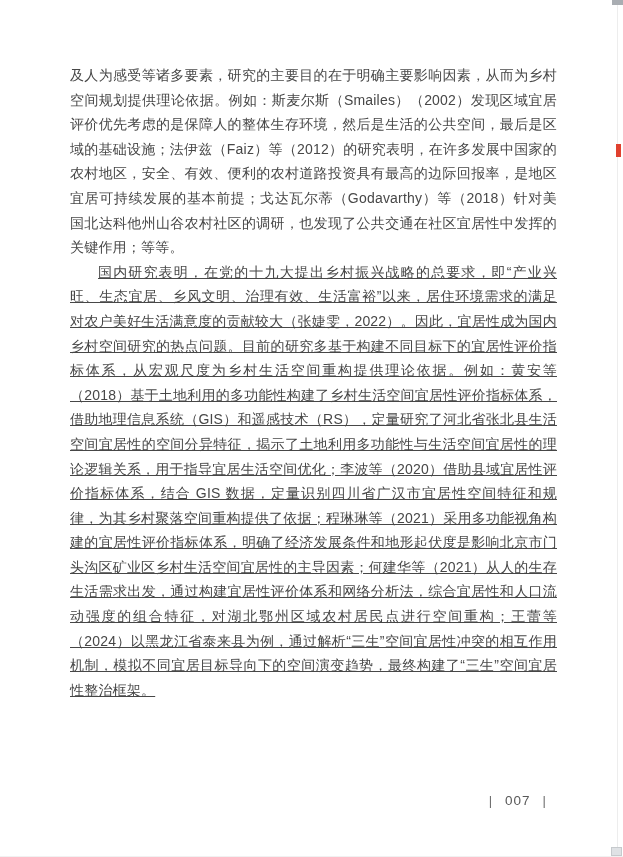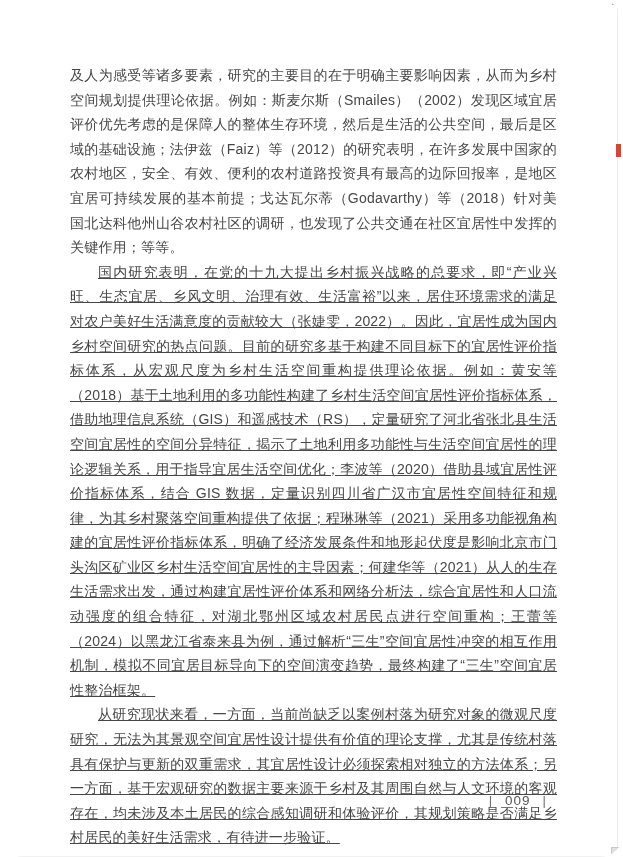--- a/index.html
+++ b/index.html
@@ -3,21 +3,20 @@
 <meta charset="utf-8">
 <style>
   html, body { margin: 0; padding: 0; background: #ffffff; }
   .page {
     position: relative;
     width: 623px;
     height: 857px;
     background: #ffffff;
     overflow: hidden;
     font-family: "Liberation Sans", "DejaVu Sans", sans-serif;
-    border-radius: 23px;
   }
   .text-col {
     position: absolute;
     left: 70px;
     top: 63px;
     width: 487px;
     color: #474747;
     font-size: 14px;
     line-height: 24.6px;
     text-align: justify;
@@ -71,27 +70,26 @@
   }
 </style>
 </head>
 <body>
 
 <div class="page">
 
   <div class="text-col">
     <p>及人为感受等诸多要素，研究的主要目的在于明确主要影响因素，从而为乡村空间规划提供理论依据。例如：斯麦尔斯（Smailes）（2002）发现区域宜居评价优先考虑的是保障人的整体生存环境，然后是生活的公共空间，最后是区域的基础设施；法伊兹（Faiz）等（2012）的研究表明，在许多发展中国家的农村地区，安全、有效、便利的农村道路投资具有最高的边际回报率，是地区宜居可持续发展的基本前提；戈达瓦尔蒂（Godavarthy）等（2018）针对美国北达科他州山谷农村社区的调研，也发现了公共交通在社区宜居性中发挥的关键作用；等等。</p>
     <p class="indent">国内研究表明，在党的十九大提出乡村振兴战略的总要求，即“产业兴旺、生态宜居、乡风文明、治理有效、生活富裕”以来，居住环境需求的满足对农户美好生活满意度的贡献较大（张婕雯，2022）。因此，宜居性成为国内乡村空间研究的热点问题。目前的研究多基于构建不同目标下的宜居性评价指标体系，从宏观尺度为乡村生活空间重构提供理论依据。例如：黄安等（2018）基于土地利用的多功能性构建了乡村生活空间宜居性评价指标体系，借助地理信息系统（GIS）和遥感技术（RS），定量研究了河北省张北县生活空间宜居性的空间分异特征，揭示了土地利用多功能性与生活空间宜居性的理论逻辑关系，用于指导宜居生活空间优化；李波等（2020）借助县域宜居性评价指标体系，结合 GIS 数据，定量识别四川省广汉市宜居性空间特征和规律，为其乡村聚落空间重构提供了依据；程琳琳等（2021）采用多功能视角构建的宜居性评价指标体系，明确了经济发展条件和地形起伏度是影响北京市门头沟区矿业区乡村生活空间宜居性的主导因素；何建华等（2021）从人的生存生活需求出发，通过构建宜居性评价体系和网络分析法，综合宜居性和人口流动强度的组合特征，对湖北鄂州区域农村居民点进行空间重构；王蕾等（2024）以黑龙江省泰来县为例，通过解析“三生”空间宜居性冲突的相互作用机制，模拟不同宜居目标导向下的空间演变趋势，最终构建了“三生”空间宜居性整治框架。</p>
-    <p class="indent">从研究现状来看，一方面，当前尚缺乏以案例村落为研究对象的微观尺度研究，无法为其景观空间宜居性设计提供有价值的理论支撑，尤其是传统村落具有保护与更新的双重需求，其宜居性设计必须探索相对独立的方法体系；另一方面，基于宏观研究的数据主要来源于乡村及其周围自然与人文环境的客观存在，均未涉及本土居民的综合感知调研和体验评价，其规划策略是否满足乡村居民的美好生活需求，有待进一步验证。</p>
 
   </div>
 
   <div class="page-num">
     <span class="bar">|</span>
-    <span>009</span>
+    <span>007</span>
     <span class="bar">|</span>
   </div>
 
   <div class="page-edge-line"></div>
   <div class="bottom-edge-line"></div>
   <div class="corner-mark-top"></div>
   <div class="corner-mark-bottom"></div>
   <div class="red-edge-marker"></div>
 
 </div>

